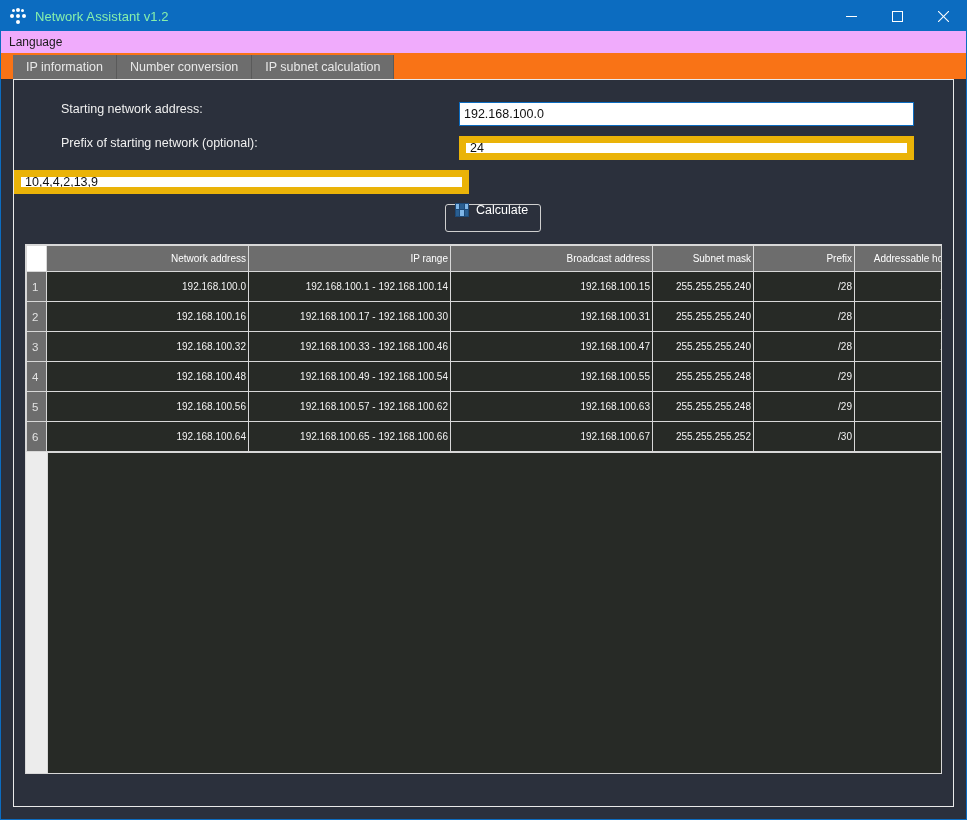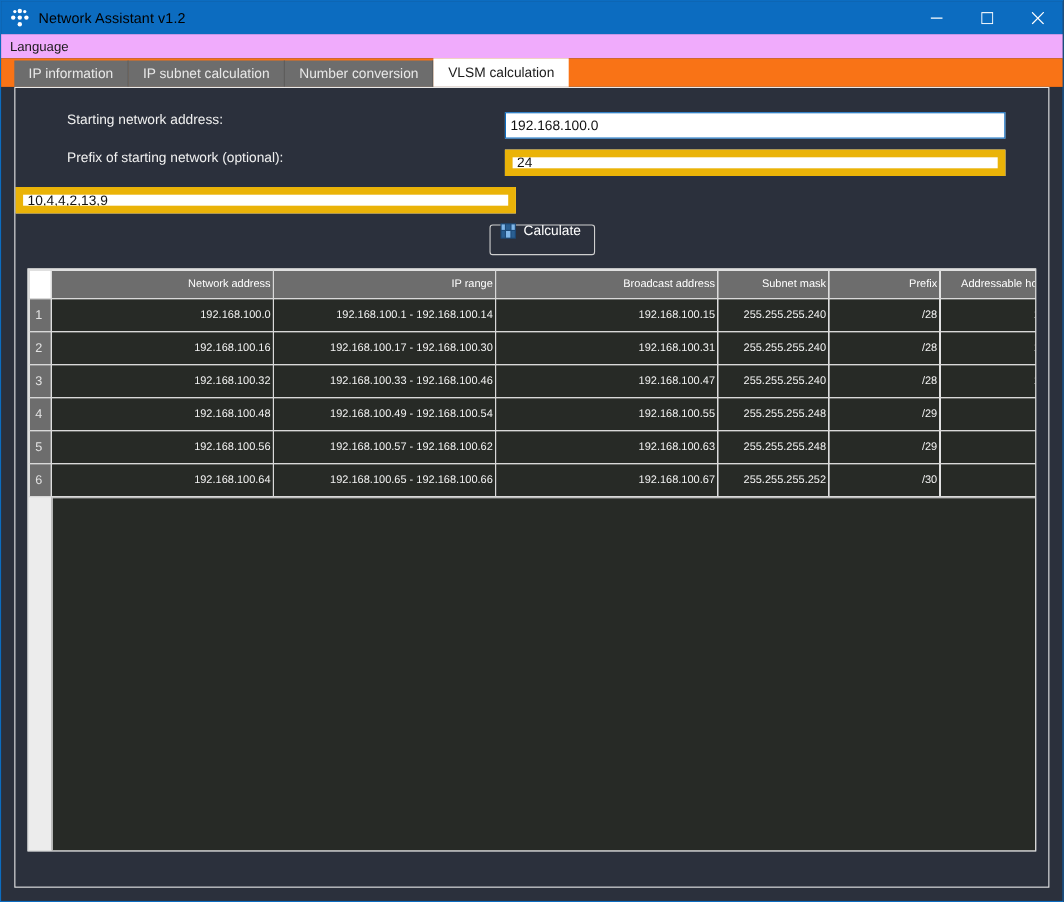--- a/index.html
+++ b/index.html
@@ -47,21 +47,21 @@
     border-radius: 50%;
   }
   .app-icon .c  { left: 7px;  top: 7px; }
   .app-icon .n  { left: 7px;  top: 1px; }
   .app-icon .s  { left: 7px;  top: 13px; }
   .app-icon .w  { left: 1px;  top: 7px; }
   .app-icon .e  { left: 13px; top: 7px; }
   .app-icon .ne { left: 12px; top: 2px; width:3px; height:3px; }
   .app-icon .nw { left: 3px;  top: 2px; width:3px; height:3px; }
   .title-text {
-    color: #000000;
+    color: #86efac;
     font-size: 13px;
     letter-spacing: 0.1px;
     white-space: nowrap;
   }
   .win-controls {
     position: absolute;
     right: 0; top: 0;
     height: 30px;
     display: flex;
   }
@@ -293,23 +293,22 @@
       </div>
     </div>
   </div>
 
   <div class="menubar">
     <div class="menu-item">Language</div>
   </div>
 
   <div class="tabstrip">
     <div class="tab">IP information</div>
+    <div class="tab">Number conversion</div>
     <div class="tab">IP subnet calculation</div>
-    <div class="tab">Number conversion</div>
-    <div class="tab active">VLSM calculation</div>
   </div>
 
   <div class="content">
 
     <div class="form">
 
       <div class="form-row">
         <div class="form-label">Starting network address:</div>
         <input class="form-input focused" type="text" value="192.168.100.0" style="">
       </div>

